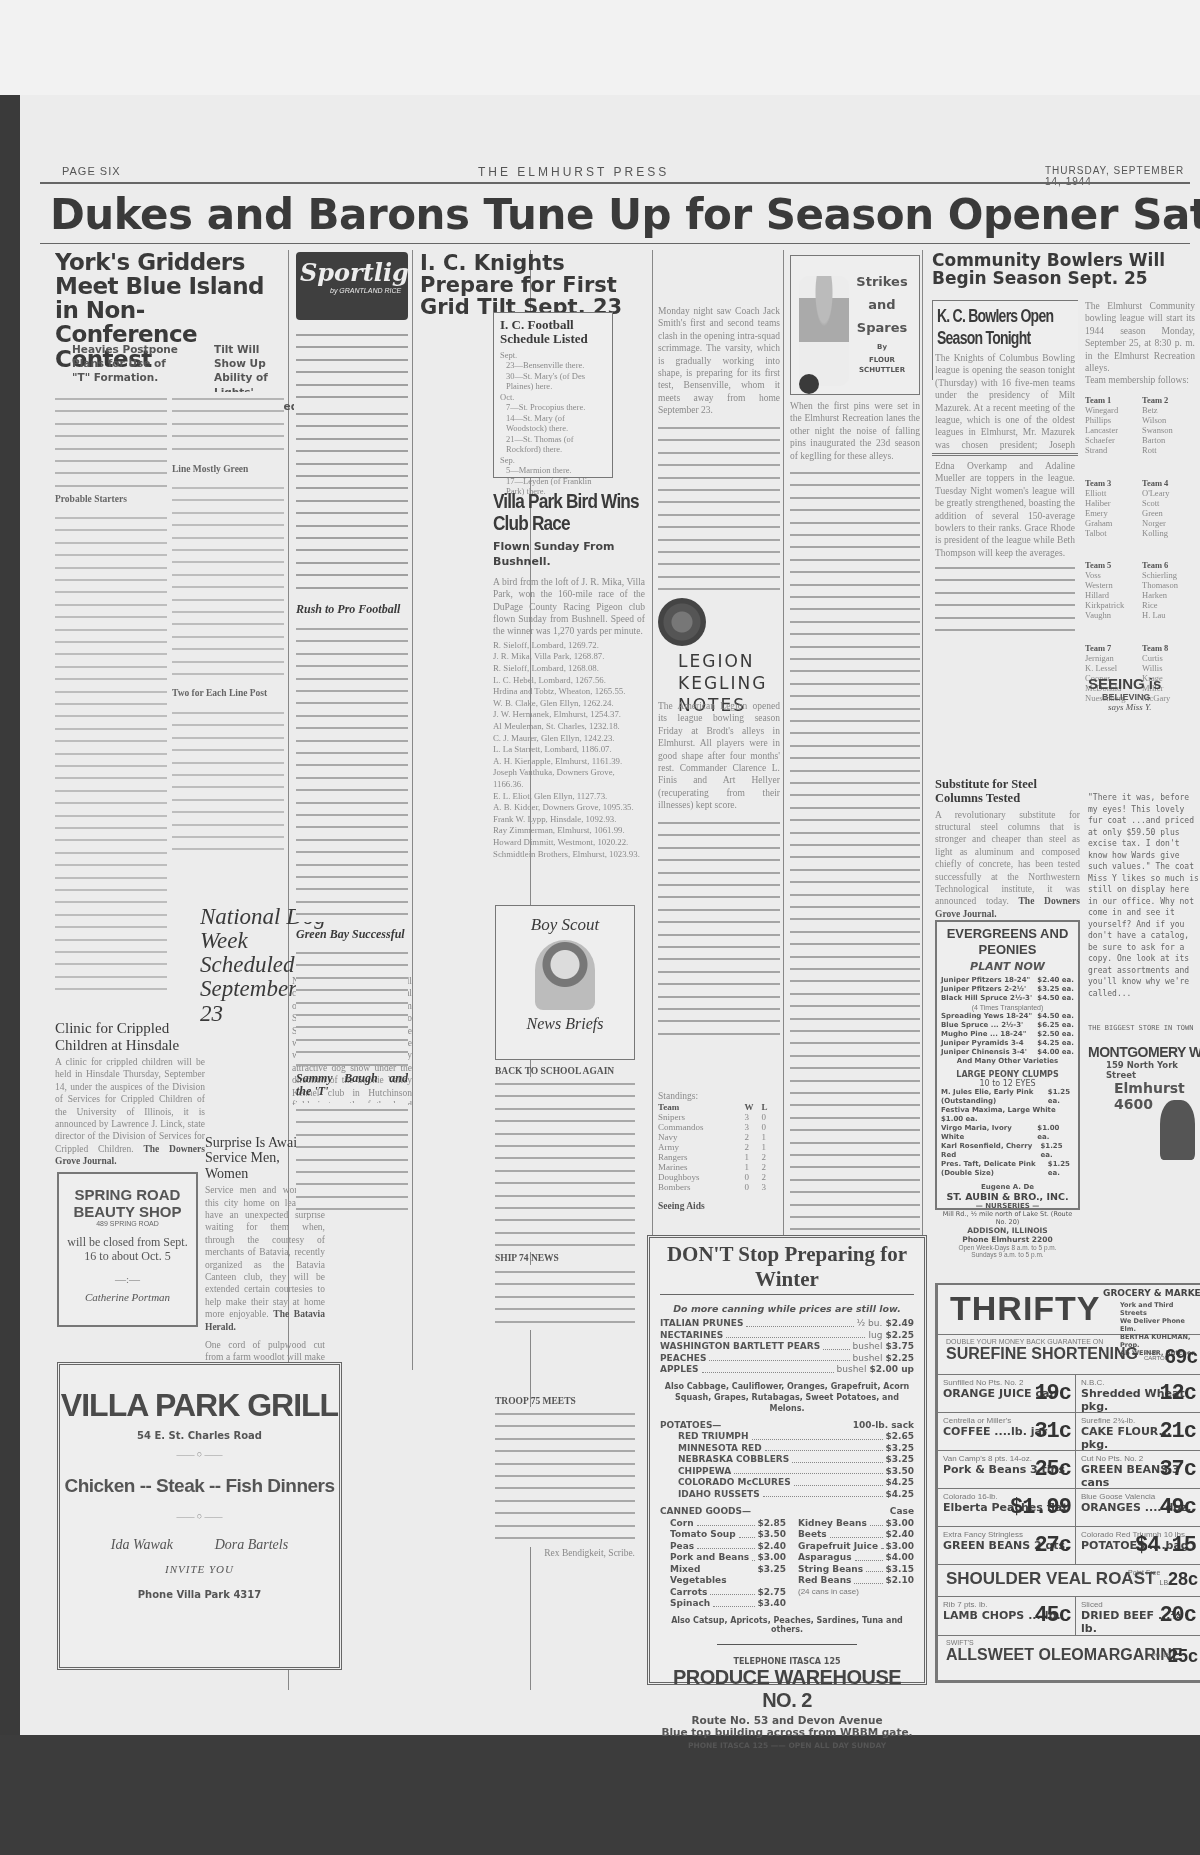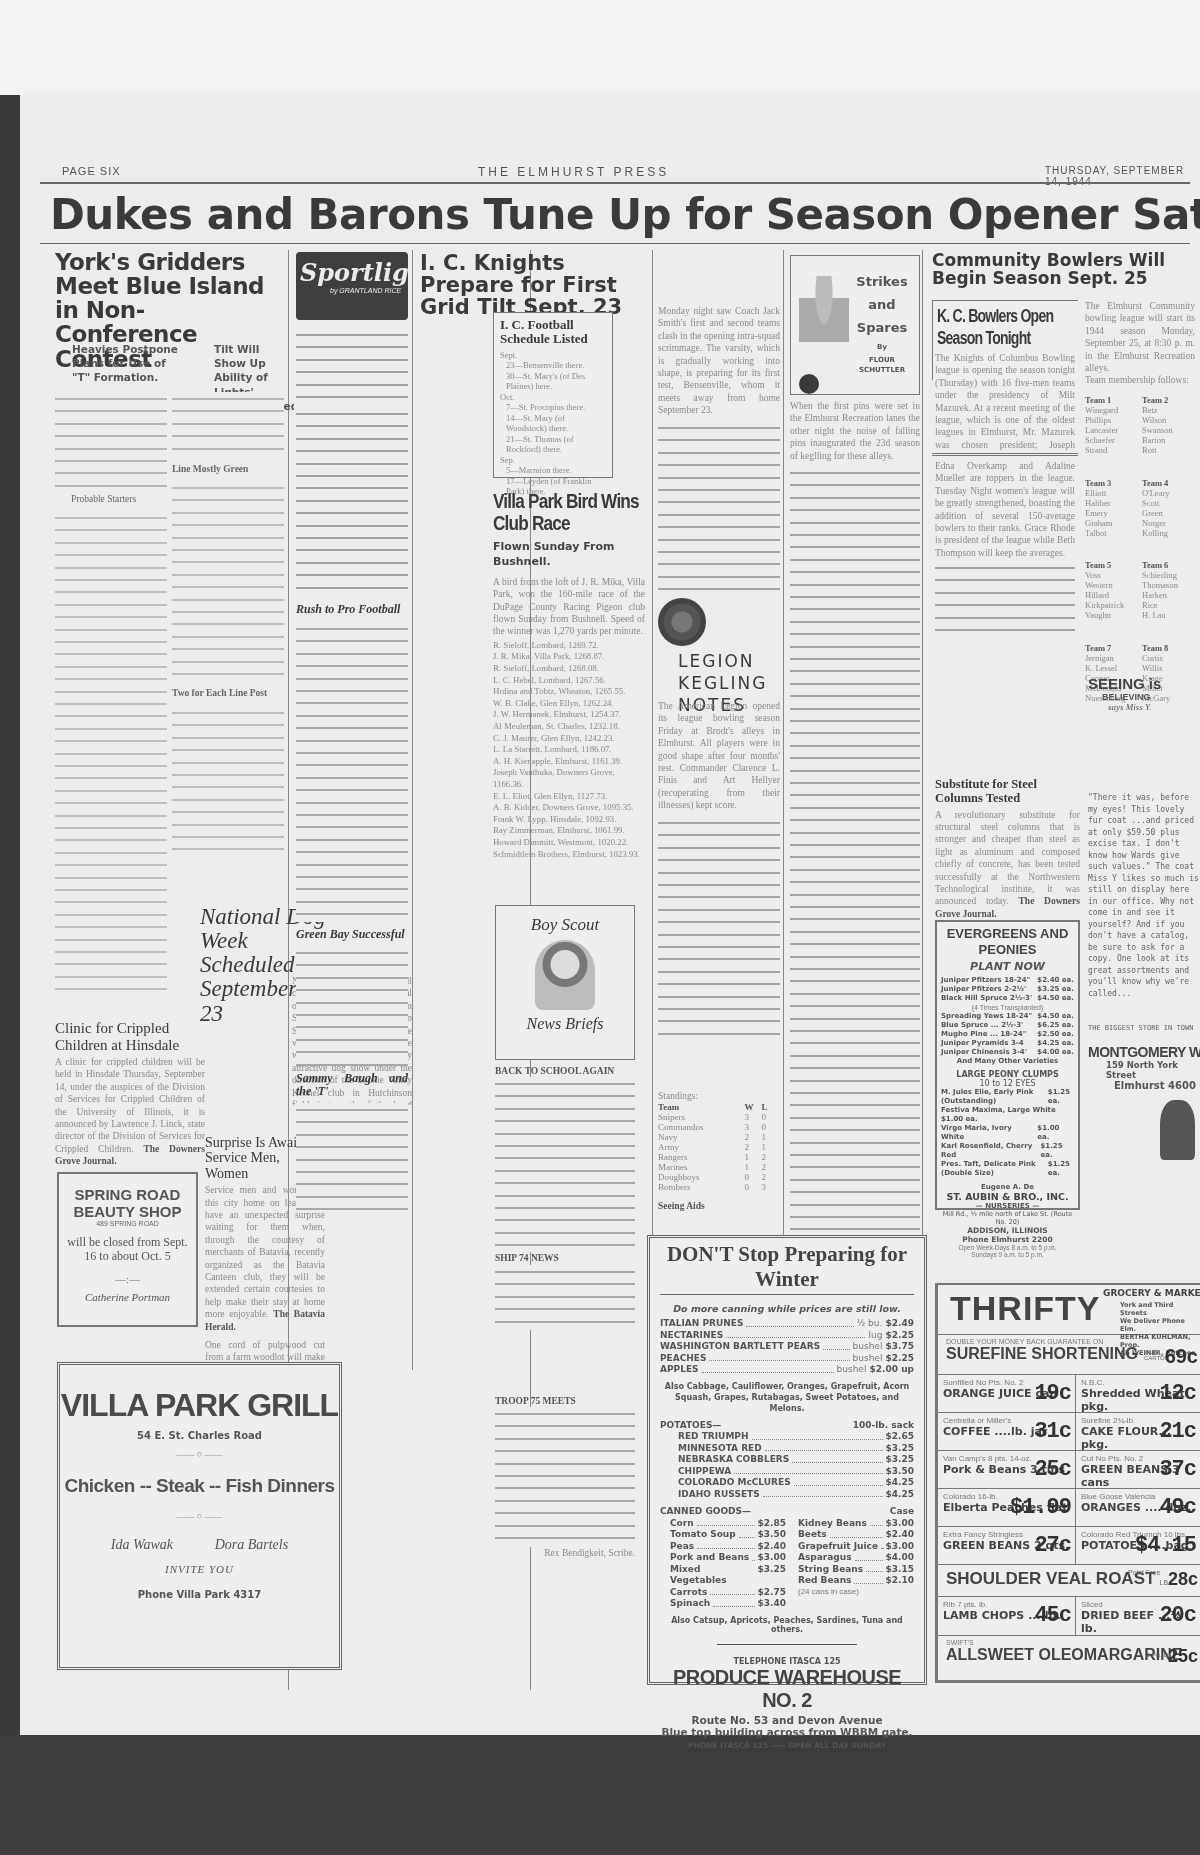--- a/index.html
+++ b/index.html
@@ -61,21 +61,21 @@
   <div class="hd-sans" style="font-size:23px;letter-spacing:-0.5px;">York's Gridders Meet Blue Island in Non-Conference Contest</div>
 </div>
 <div class="col" style="left:72px;top:342px;width:110px;">
   <div class="sub" style="font-size:10.5px;">Heavies Postpone Plans for Use of "T" Formation.</div>
 </div>
 <div class="col" style="left:214px;top:342px;width:80px;">
   <div class="sub" style="font-size:10.5px;">Tilt Will Show Up Ability of Lights' Inexperienced Men.</div>
 </div>
 <div class="col body" style="left:55px;top:392px;width:112px;height:600px;">
   <div style="height:95px;background:repeating-linear-gradient(#ececec 0 6px,#b5b5b5 6px 8px,#ececec 8px 12.4px);"></div>
-  <div style="font-weight:normal;color:#666;margin:6px 16px;">Probable Starters</div>
+  <div style="font-weight:bold;color:#666;margin:6px 0;">Probable Starters</div>
   <div style="height:490px;background:repeating-linear-gradient(#ececec 0 6px,#bdbdbd 6px 8px,#ececec 8px 12.4px);"></div>
 </div>
 <div class="col body" style="left:172px;top:392px;width:112px;height:470px;">
   <div style="height:65px;background:repeating-linear-gradient(#ececec 0 6px,#b5b5b5 6px 8px,#ececec 8px 12.4px);"></div>
   <div style="font-weight:bold;color:#666;margin:6px 0;">Line Mostly Green</div>
   <div style="height:200px;background:repeating-linear-gradient(#ececec 0 6px,#bdbdbd 6px 8px,#ececec 8px 12.4px);"></div>
   <div style="font-weight:bold;color:#666;margin:6px 0;">Two for Each Line Post</div>
   <div style="height:150px;background:repeating-linear-gradient(#ececec 0 6px,#bdbdbd 6px 8px,#ececec 8px 12.4px);"></div>
 </div>
 
@@ -407,21 +407,21 @@
 </div>
 
 <div class="col" style="left:1088px;top:675px;width:112px;height:600px;">
   <div style="font-family:'Liberation Sans',sans-serif;font-weight:bold;font-size:15px;color:#444;">SEEING is</div>
   <div style="font-family:'Liberation Sans',sans-serif;font-weight:bold;font-size:9px;color:#555;padding-left:14px;">BELIEVING</div>
   <div style="font-family:'Liberation Serif',serif;font-style:italic;font-size:9px;color:#555;padding-left:20px;">says Miss Y.</div>
   <div style="font-family:'DejaVu Sans Mono',monospace;font-size:8px;line-height:11.5px;color:#666;margin-top:80px;">"There it was, before my eyes! This lovely fur coat ...and priced at only $59.50 plus excise tax. I don't know how Wards give such values." The coat Miss Y likes so much is still on display here in our office. Why not come in and see it yourself? And if you don't have a catalog, be sure to ask for a copy. One look at its great assortments and you'll know why we're called...</div>
   <div style="font-family:'DejaVu Sans Mono',monospace;font-size:7px;color:#666;margin-top:25px;">THE BIGGEST STORE IN TOWN</div>
   <div style="font-family:'Liberation Sans',sans-serif;font-weight:bold;font-size:14px;color:#444;margin-top:12px;white-space:nowrap;letter-spacing:-0.5px;">MONTGOMERY WARD</div>
   <div style="font-family:'DejaVu Sans',sans-serif;font-weight:bold;font-size:8.5px;color:#555;padding-left:18px;">159 North York Street</div>
-  <div style="font-family:'DejaVu Sans',sans-serif;font-weight:bold;font-size:10px;color:#555;padding-left:26px;">Elmhurst 4600</div>
+  <div style="font-family:'DejaVu Sans',sans-serif;font-weight:bold;font-size:14px;color:#555;padding-left:26px;">Elmhurst 4600</div>
 </div>
 <div style="position:absolute;left:1160px;top:1100px;width:35px;height:60px;border-radius:40% 40% 10% 10%;background:#555;"></div>
 
 <div class="box dbl" style="left:647px;top:1235px;width:280px;height:450px;padding:4px 10px;">
   <div style="font-family:'Liberation Serif',serif;font-weight:bold;font-size:21px;color:#444;text-align:center;border-bottom:1px solid #666;padding-bottom:2px;">DON'T Stop Preparing for Winter</div>
   <div style="font-family:'DejaVu Sans',sans-serif;font-style:italic;font-weight:bold;font-size:9.5px;color:#555;text-align:center;margin:8px 0 4px;">Do more canning while prices are still low.</div>
   <div>
     <div class="row"><span>ITALIAN PRUNES</span><span class="dots"></span><span style="font-weight:normal;color:#777;">½ bu.</span>&nbsp;<span>$2.49</span></div>
     <div class="row"><span>NECTARINES</span><span class="dots"></span><span style="font-weight:normal;color:#777;">lug</span>&nbsp;<span>$2.25</span></div>
     <div class="row"><span>WASHINGTON BARTLETT PEARS</span><span class="dots"></span><span style="font-weight:normal;color:#777;">bushel</span>&nbsp;<span>$3.75</span></div>

